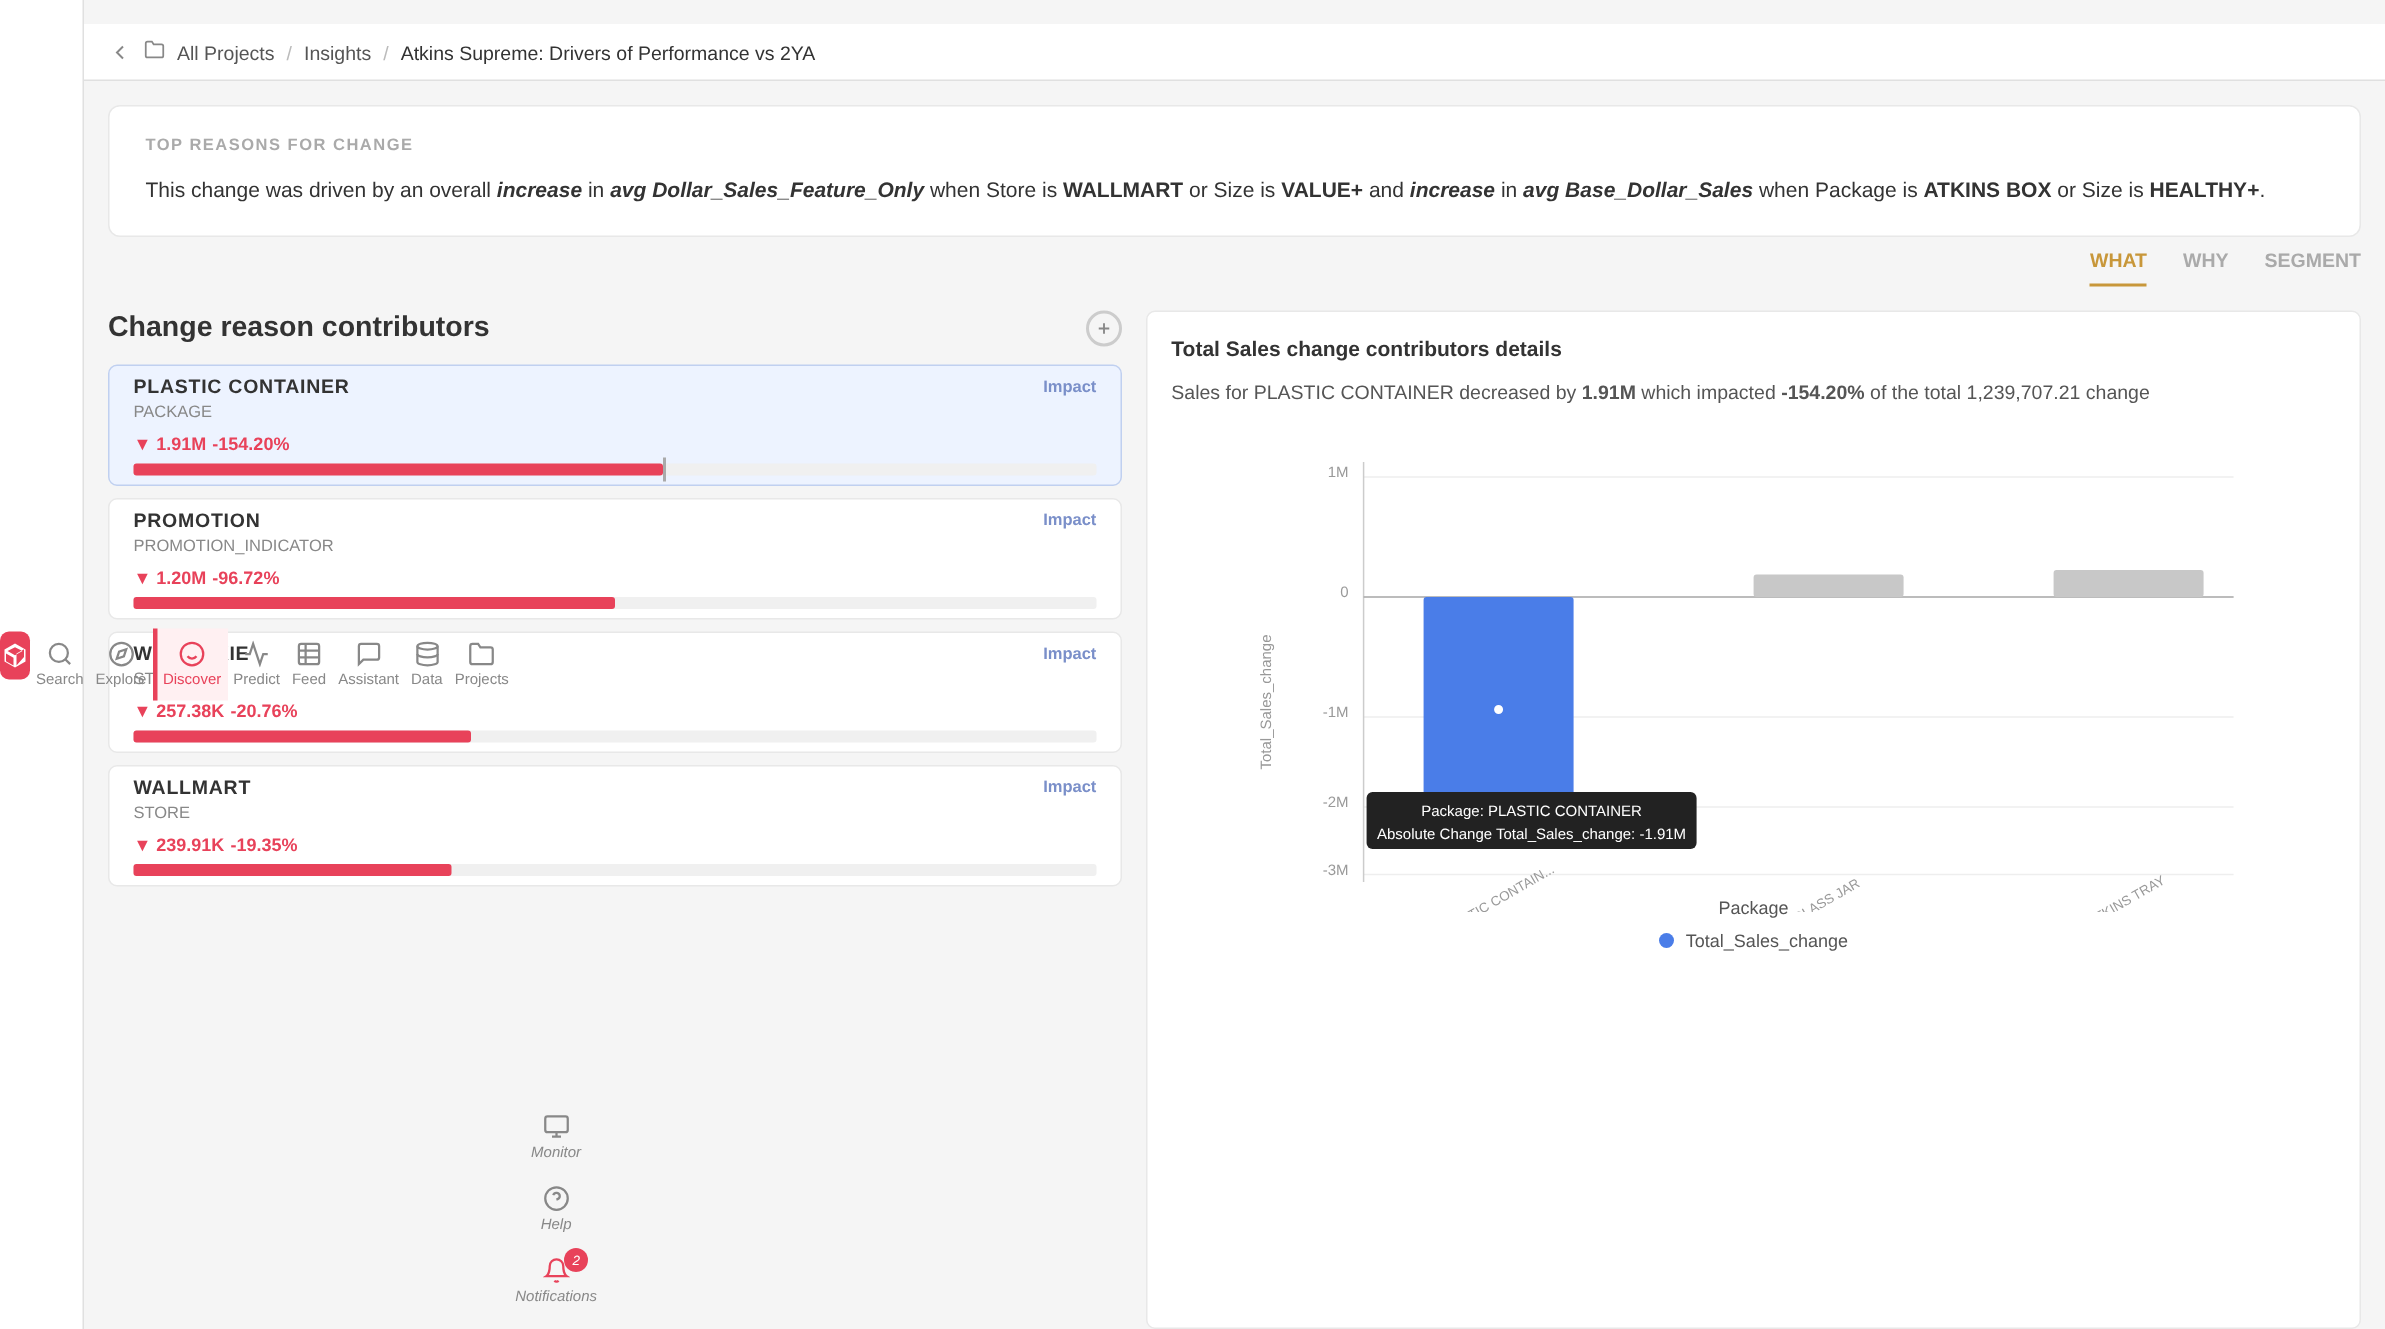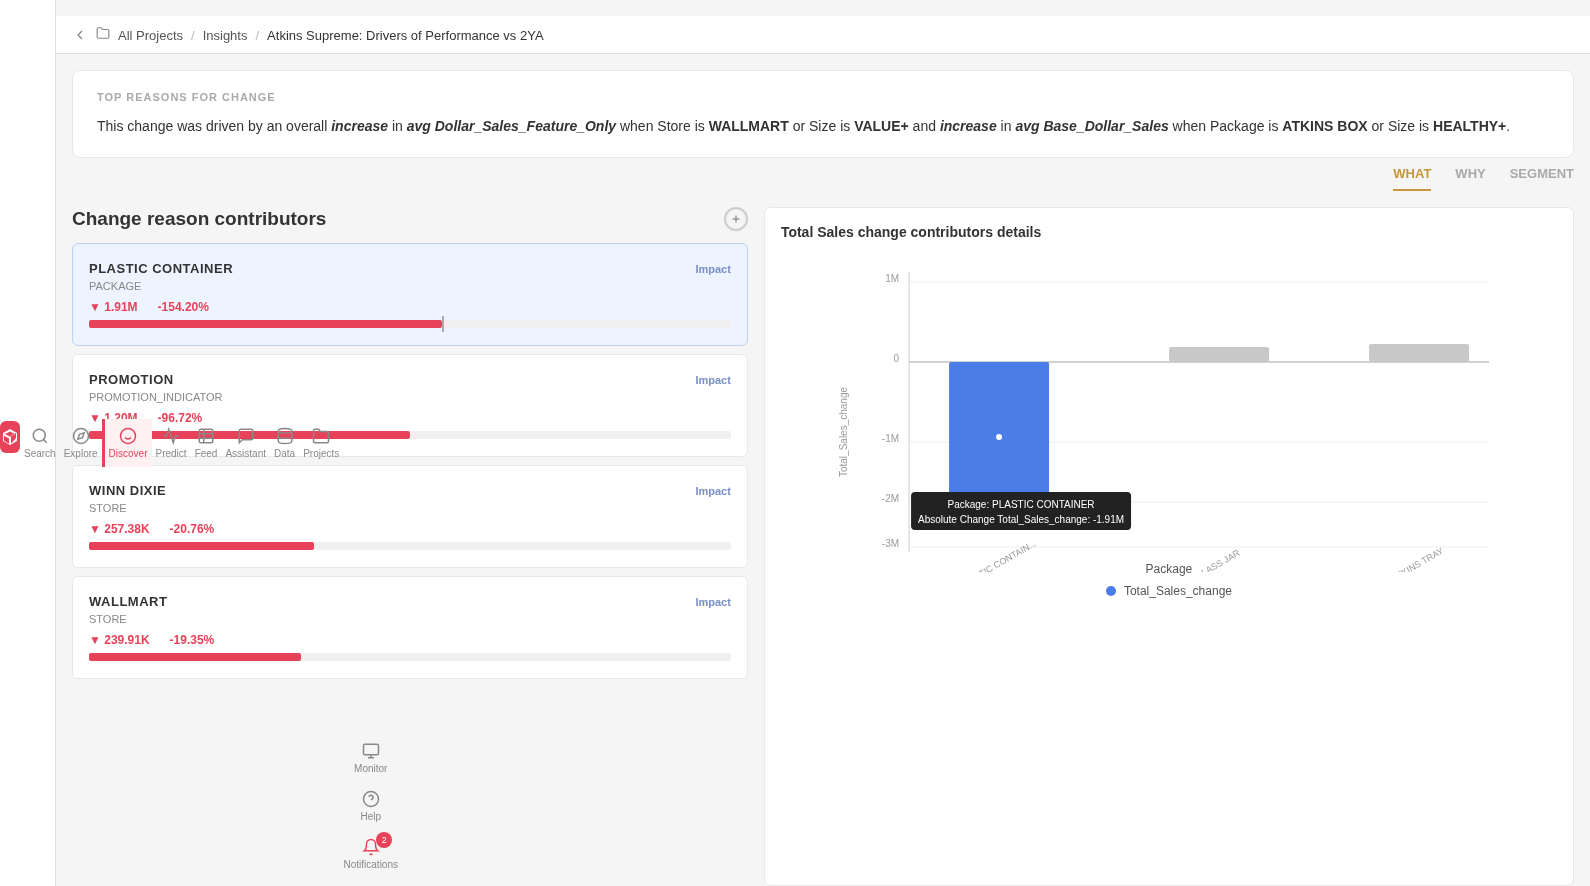--- a/index.html
+++ b/index.html
@@ -46,20 +46,21 @@
       border-left: 3px solid #e8425a;
     }
     .sidebar-item svg { width: 18px; height: 18px; }
     .sidebar-item-label { font-size: 10px; }
     .sidebar-bottom {
       margin-top: auto;
       display: flex;
       flex-direction: column;
       align-items: center;
       width: 100%;
+      font-style: italic;
     }
     .notif-badge {
       background: #e8425a;
       color: #fff;
       border-radius: 50%;
       width: 16px;
       height: 16px;
       font-size: 9px;
       display: flex;
       align-items: center;
@@ -171,21 +172,21 @@
       color: #888;
       font-size: 16px;
       line-height: 1;
     }
 
     
     .contributor-card {
       background: #fff;
       border: 1px solid #e8e8e8;
       border-radius: 6px;
-      padding: 17px 16px;
+      padding: 6px 16px;
       margin-bottom: 8px;
       cursor: pointer;
     }
     .contributor-card.selected {
       background: #edf3ff;
       border-color: #c0d0f0;
     }
     .contributor-card-header {
       display: flex;
       align-items: center;
@@ -204,21 +205,21 @@
       font-weight: 600;
     }
     .contributor-sub {
       font-size: 11px;
       color: #888;
       margin-bottom: 8px;
     }
     .contributor-impact-row {
       display: flex;
       align-items: center;
-      gap: 20px;
+      gap: 4px;
     }
     .impact-value { color: #e8425a; font-size: 12px; font-weight: 600; }
     .impact-pct { color: #e8425a; font-size: 12px; font-weight: 600; }
 
     .bar-container {
       position: relative;
       height: 8px;
       background: #f0f0f0;
       border-radius: 2px;
       margin-top: 6px;
@@ -545,20 +546,23 @@
             <span class="impact-pct">-19.35%</span>
           </div>
           <div class="bar-container">
             <div class="bar-fill" style="width: 33%"></div>
           </div>
         </div>
       </div>
 
       <div class="right-panel">
         <div class="right-panel-title">Total Sales change contributors details</div>
+        <div class="right-panel-desc">
+          Sales for PLASTIC CONTAINER decreased by <strong>1.91M</strong> which impacted <strong>-154.20%</strong><span> of the total 1,239,707.21 change</span>
+        </div>
 
         <div class="chart-area">
           <svg id="chart-svg" width="100%" height="320" viewBox="0 0 680 320">
 
             <text x="70" y="30" font-size="10" fill="#999" text-anchor="end">1M</text>
             <text x="70" y="110" font-size="10" fill="#999" text-anchor="end">0</text>
             <text x="70" y="190" font-size="10" fill="#999" text-anchor="end">-1M</text>
             <text x="70" y="250" font-size="10" fill="#999" text-anchor="end">-2M</text>
             <text x="70" y="295" font-size="10" fill="#999" text-anchor="end">-3M</text>
 

